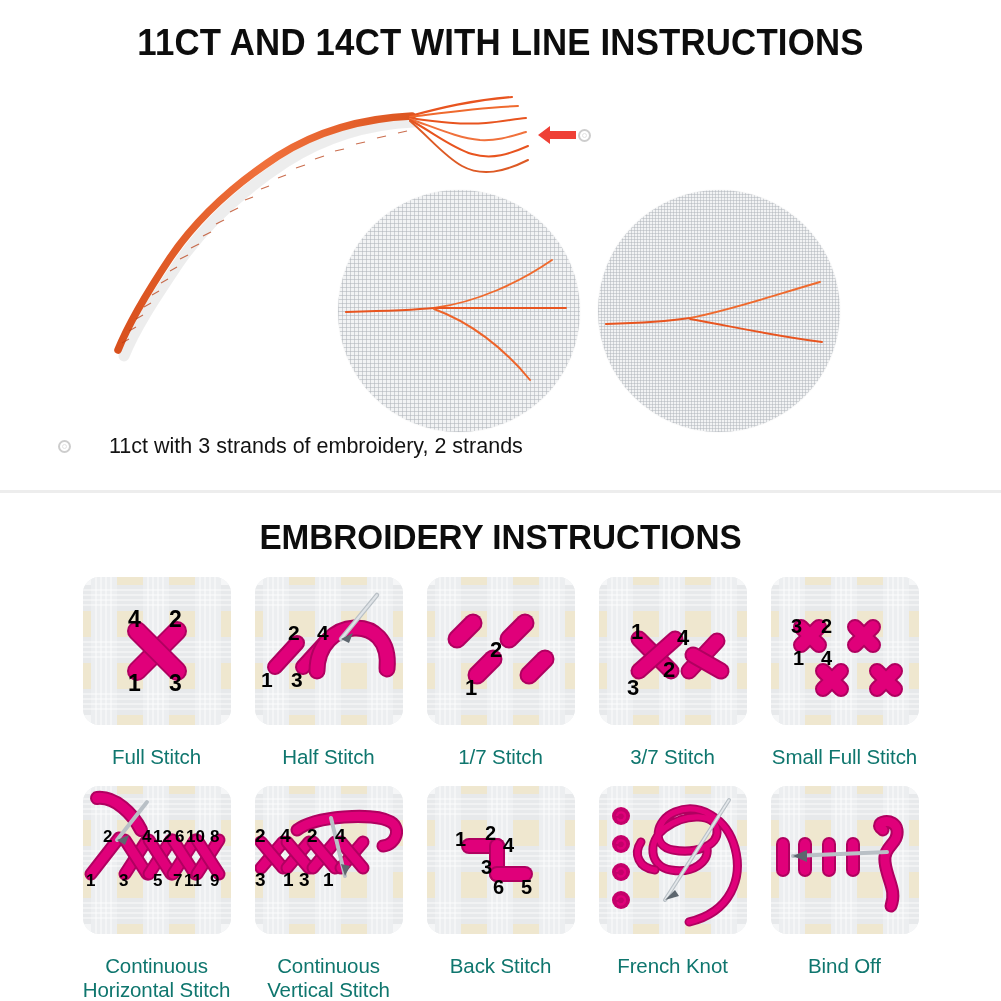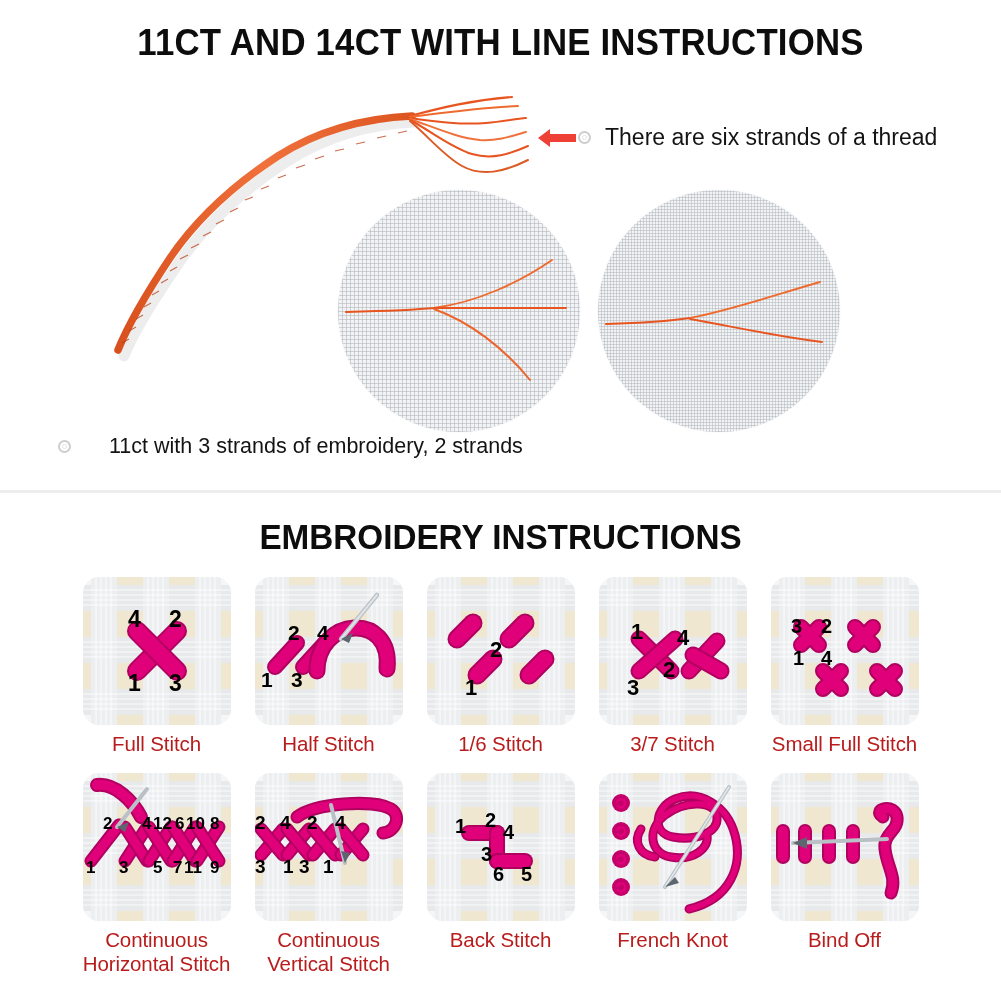--- a/index.html
+++ b/index.html
@@ -80,21 +80,21 @@
   .grid{position:absolute;left:0;top:84px;width:1001px;}
   .row{display:flex;justify-content:center;gap:24px;}
   .row + .row{margin-top:17px;}
   .cell{width:148px;display:flex;flex-direction:column;align-items:center;}
   .tile{
     width:148px;height:148px;border-radius:16px;overflow:hidden;
     position:relative;background:#f0f1f2;
   }
   .tile svg{display:block;}
   .cell-label{
-    margin-top:7px;font-size:20.5px;color:#b91c1c;text-align:center;
+    margin-top:20px;font-size:20.5px;color:#0f766e;text-align:center;
     line-height:1.18;white-space:pre-line;letter-spacing:-0.1px;
   }
 </style>
 </head>
 <body>
 
 <div class="page">
 
   <div class="section-one">
 
@@ -149,21 +149,20 @@
       </svg>
     </div>
 
     <div class="note-row">
       <span class="red-arrow">
         <svg width="42" height="22" viewBox="0 0 42 22">
           <path d="M2,11 L14,2 L14,7 L40,7 L40,15 L14,15 L14,20 Z" fill="#ef4036"></path>
         </svg>
       </span>
       <span class="bullet"></span>
-      <span class="note-text">There are six strands of a thread</span>
     </div>
 
     <div class="fabric-circle c11">
       <svg class="circle-threads" width="242" height="242" viewBox="0 0 242 242">
         <g fill="none" stroke-linecap="round">
           <path d="M8,122 C46,121 76,120 96,118" stroke="#e8541f" stroke-width="2.2"></path>
           <path d="M96,118 C140,112 182,92 214,70" stroke="#ef6a2e" stroke-width="1.9"></path>
           <path d="M96,118 C142,118 188,118 228,118" stroke="#e8541f" stroke-width="1.8"></path>
           <path d="M96,119 C132,132 166,158 192,190" stroke="#ed6329" stroke-width="1.9"></path>
         </g>
@@ -348,21 +347,21 @@
                 <path d="M50,98 L66,82" stroke="#e0007a" stroke-width="15"></path>
                 <path d="M102,98 L118,82" stroke="#b00060" stroke-width="19"></path>
                 <path d="M102,98 L118,82" stroke="#e0007a" stroke-width="15"></path>
               </g>
               <g font-family="Liberation Sans, sans-serif" font-size="22" font-weight="700" fill="#000">
                 <text x="63" y="80">2</text>
                 <text x="38" y="118">1</text>
               </g>
             </svg>
           </div>
-          <div class="cell-label">1/6 Stitch</div>
+          <div class="cell-label">1/7 Stitch</div>
         </div>
 
         <div class="cell">
           <div class="tile">
             <svg width="148" height="148" viewBox="0 0 148 148">
               <rect width="148" height="148" fill="#f5f6f7"></rect>
               <g fill="#e7e9eb">
                   <rect x="0" y="8" width="148" height="26"></rect>
                   <rect x="0" y="60" width="148" height="26"></rect>
                   <rect x="0" y="112" width="148" height="26"></rect>

